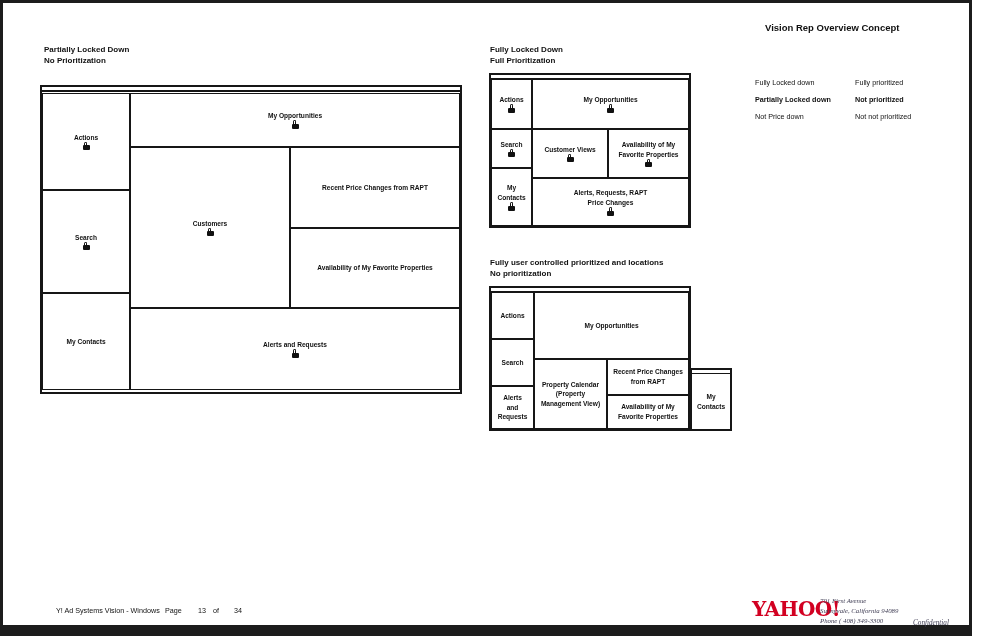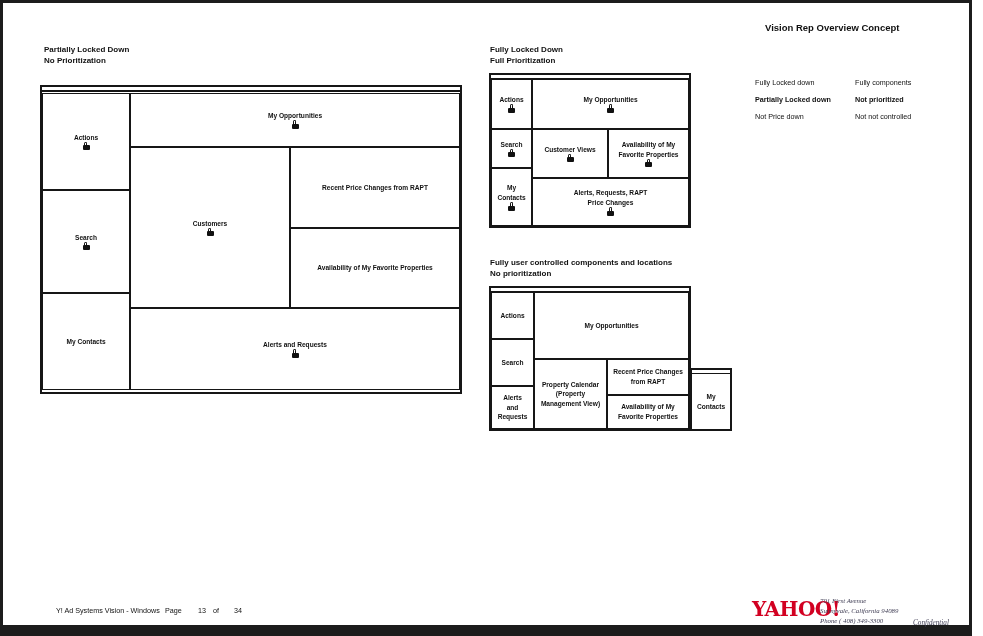--- a/index.html
+++ b/index.html
@@ -46,25 +46,25 @@
 
 <div class="frame-top"></div>
 <div class="frame-left"></div>
 <div class="frame-right"></div>
 <div class="frame-bottom"></div>
 
 <div class="page-title">Vision Rep Overview Concept</div>
 
 <div class="legend">
   <span>Fully Locked down</span>
-  <span>Fully components</span>
+  <span>Fully prioritized</span>
   <span class="bold">Partially Locked down</span>
   <span class="bold">Not prioritized</span>
   <span>Not Price down</span>
-  <span>Not not controlled</span>
+  <span>Not not prioritized</span>
 </div>
 
 <div class="dtitle" style="left:44px;top:45px;">Partially Locked Down
 No Prioritization</div>
 <div class="diagram" style="left:40px;top:85px;width:422px;height:309px;">
   <div class="strip"></div>
   <div class="cell" style="left:0;top:6px;width:88px;height:97px;">
     <div class="cell-label">Actions</div>
     <span class="lock"></span>
   </div>
@@ -125,21 +125,21 @@
 Contacts</div>
     <span class="lock"></span>
   </div>
   <div class="cell" style="left:41px;top:103px;width:157px;height:48px;">
     <div class="cell-label">Alerts, Requests, RAPT
 Price Changes</div>
     <span class="lock"></span>
   </div>
 </div>
 
-<div class="dtitle" style="left:490px;top:258px;">Fully user controlled components and locations
+<div class="dtitle" style="left:490px;top:258px;">Fully user controlled prioritized and locations
 No prioritization</div>
 <div class="diagram" style="left:489px;top:286px;width:202px;height:145px;">
   <div class="strip"></div>
   <div class="cell" style="left:0;top:4px;width:43px;height:47px;">
     <div class="cell-label">Actions</div>
   </div>
   <div class="cell" style="left:0;top:51px;width:43px;height:47px;">
     <div class="cell-label">Search</div>
   </div>
   <div class="cell" style="left:0;top:98px;width:43px;height:43px;">

